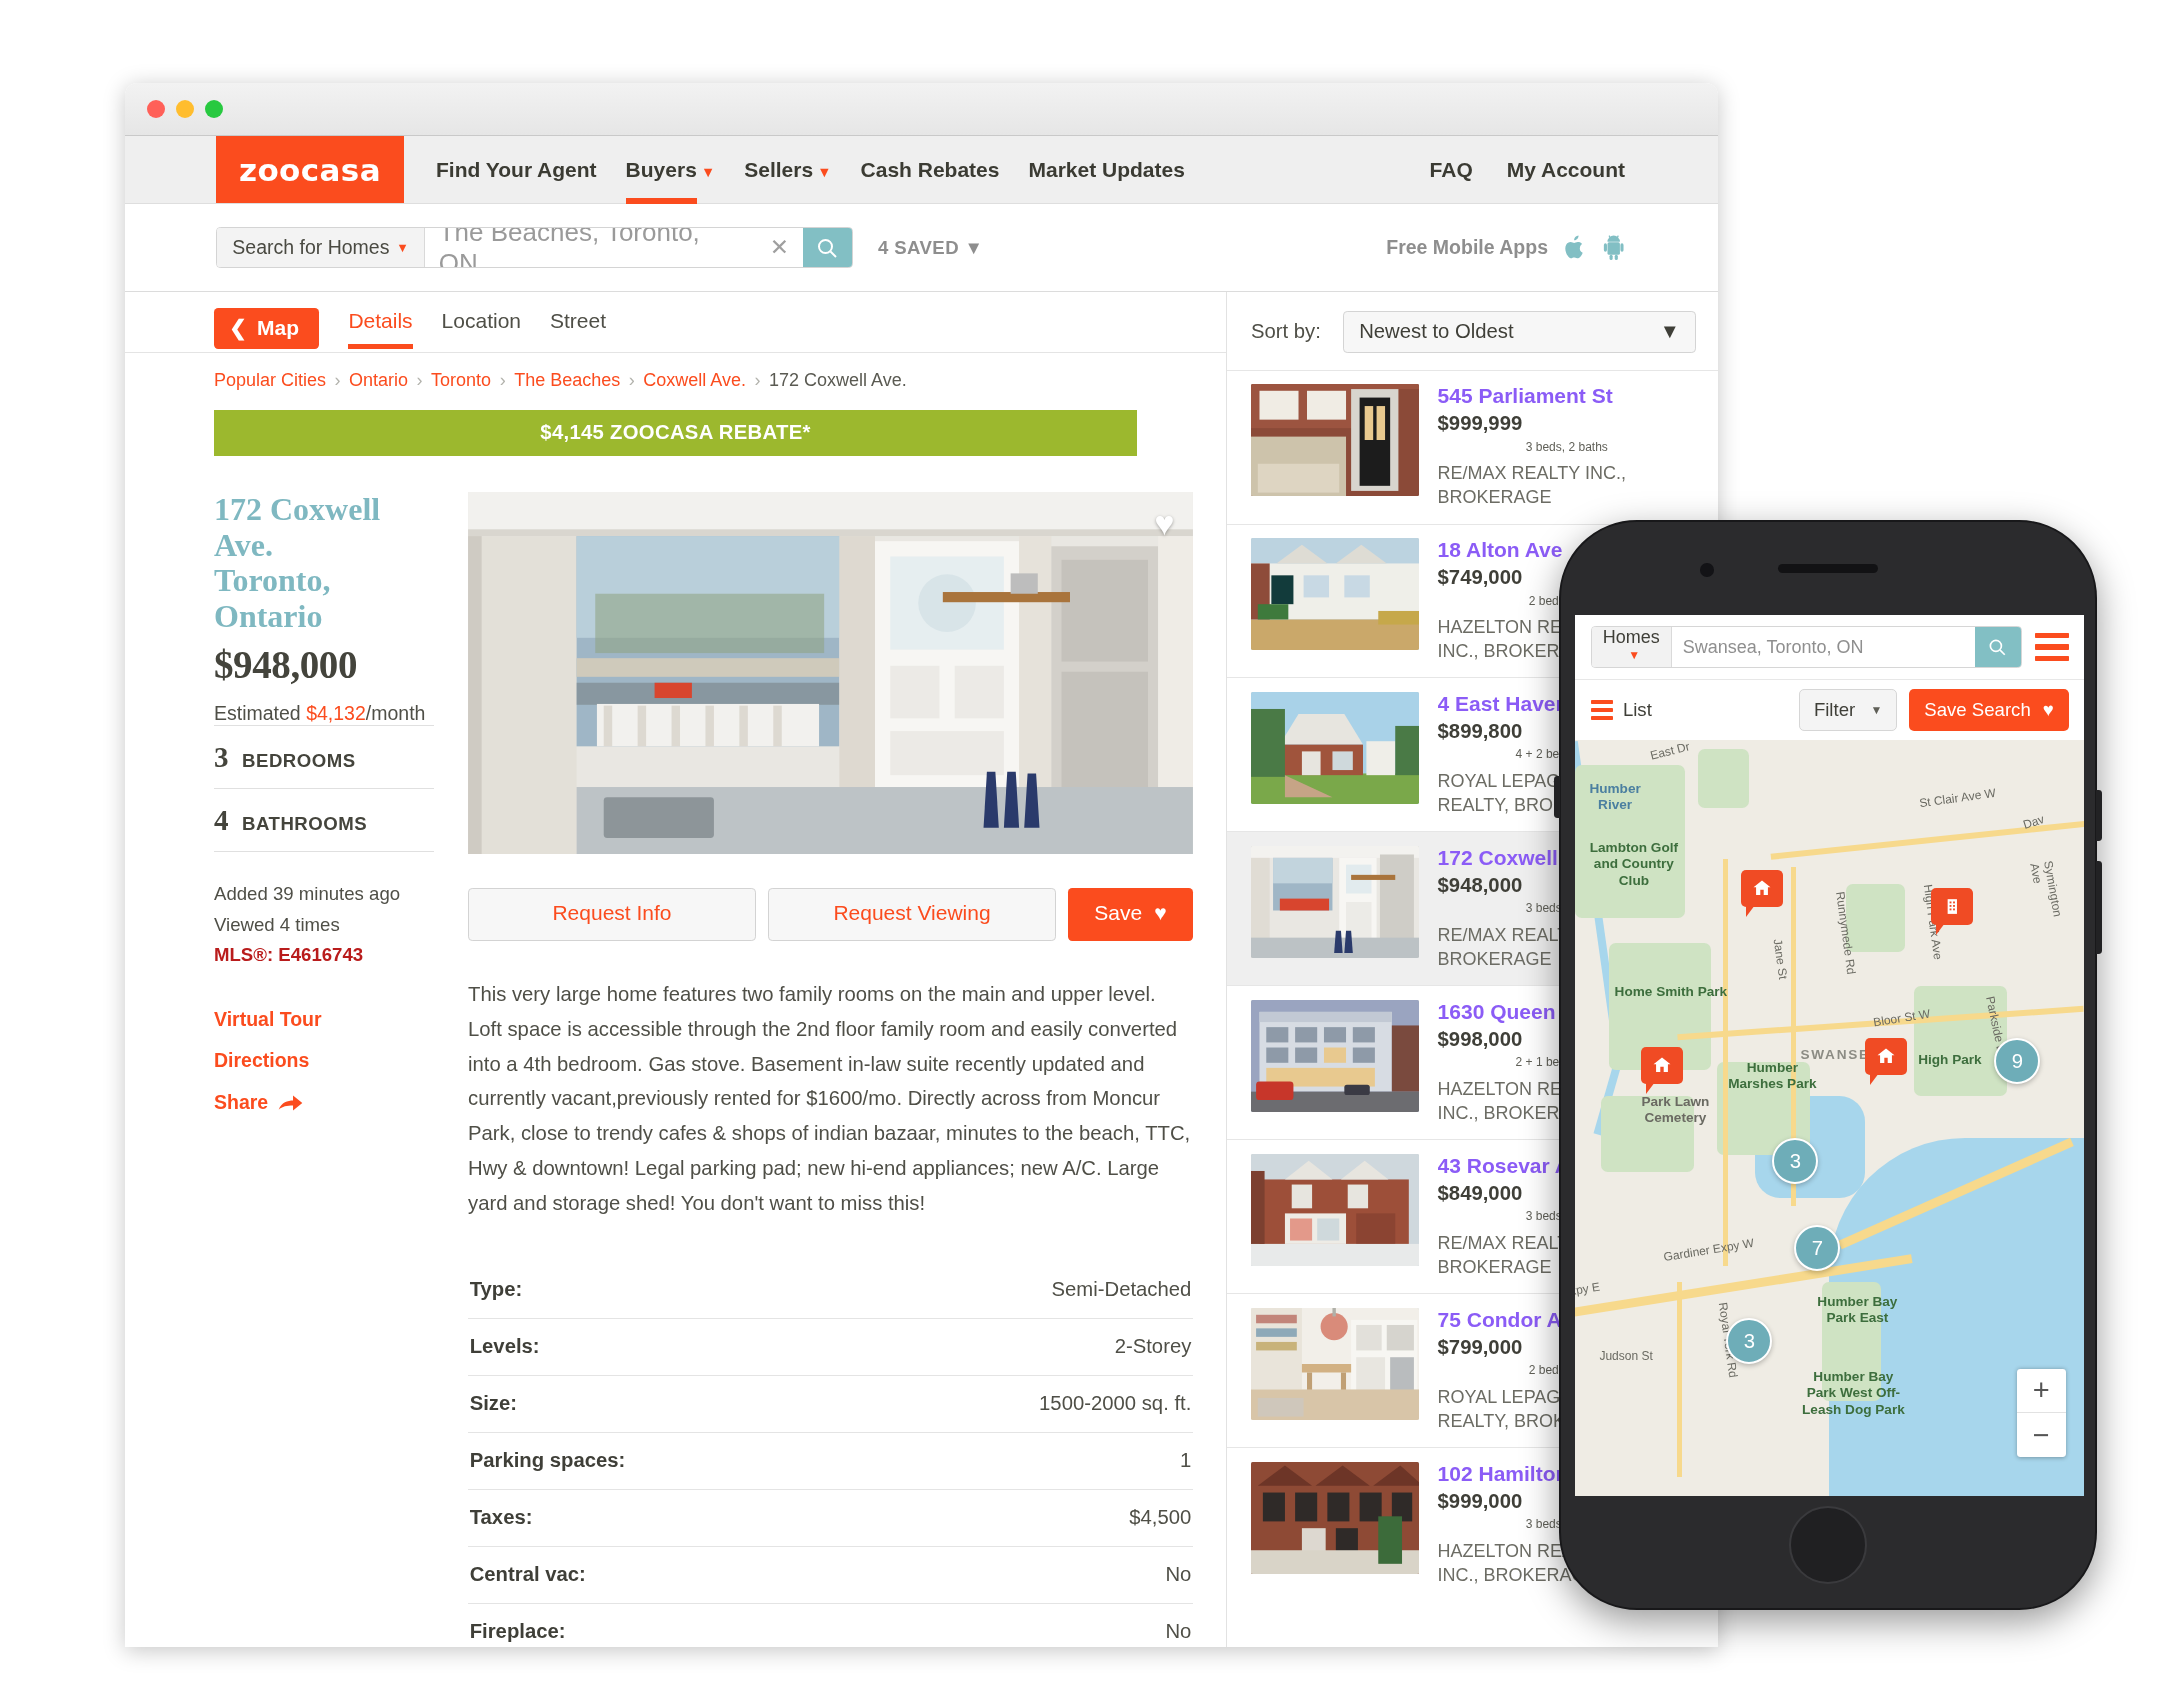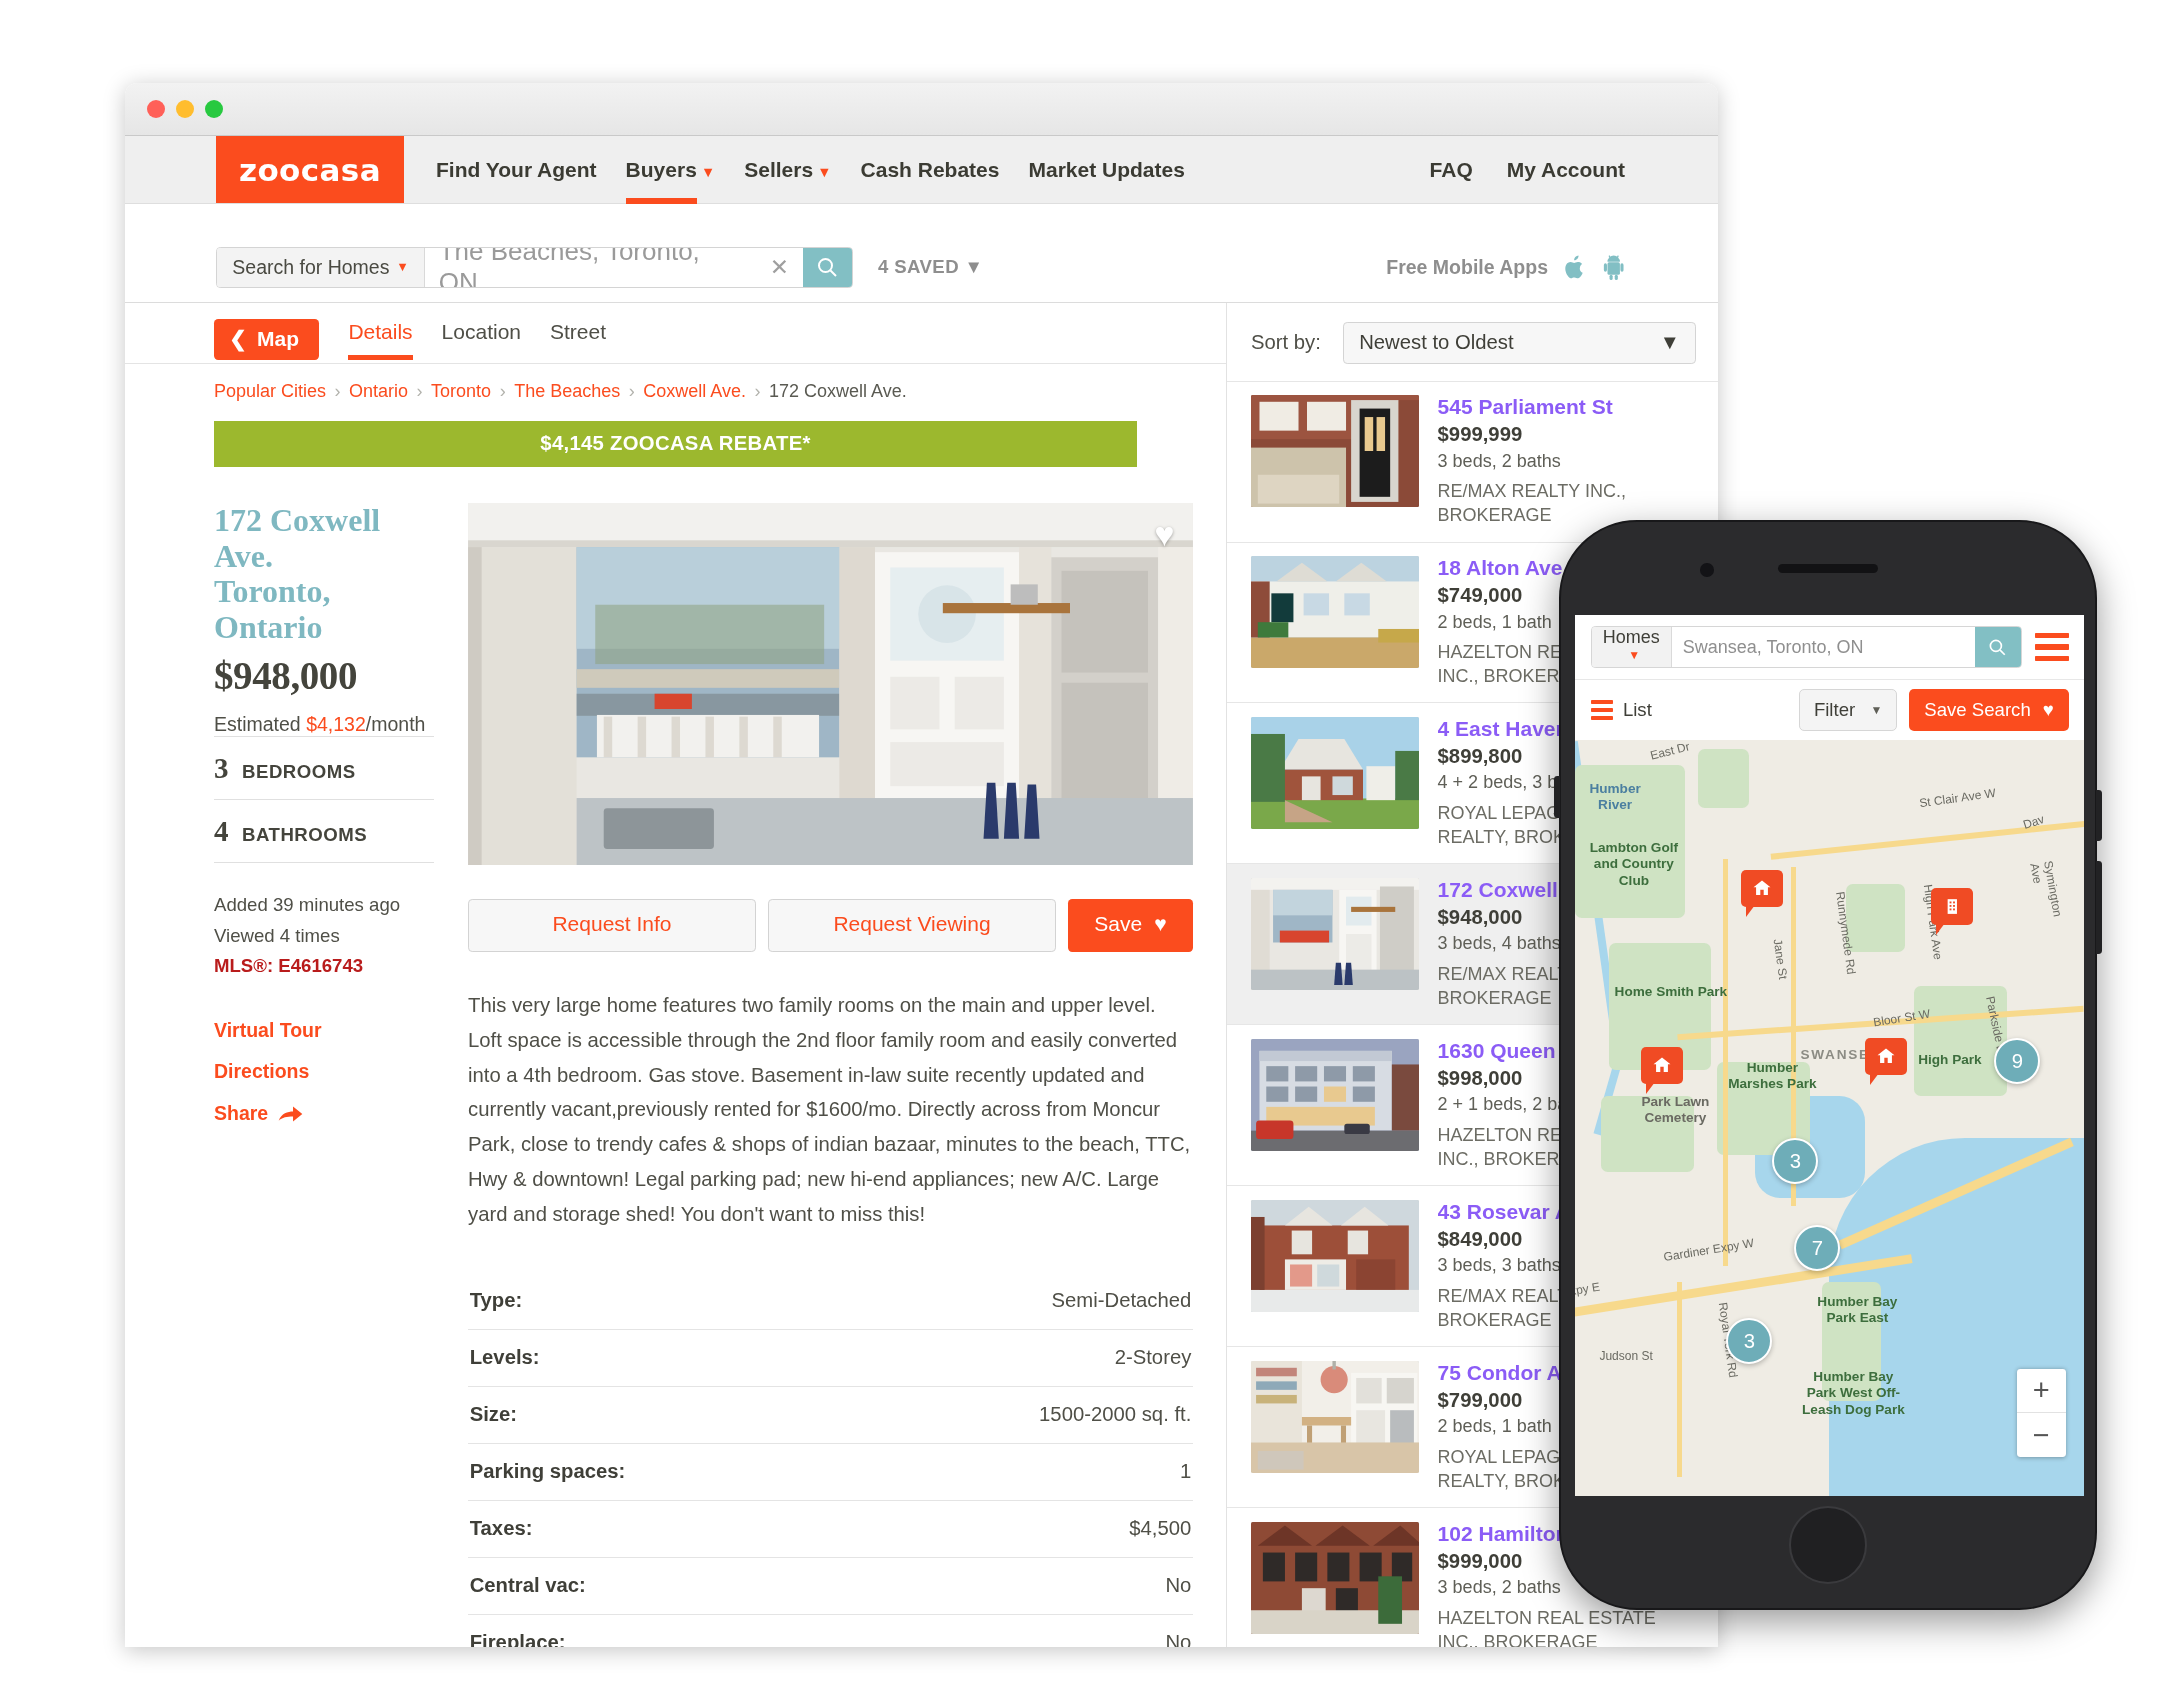--- a/index.html
+++ b/index.html
@@ -56,23 +56,23 @@
   .navlink.active { }
   .navlink.active::after {
     content: ""; position: absolute; left: 0; right: 18.6px; bottom: 0;
     height: 6px; background: #fb4c1e;
   }
   .navright { display: flex; align-items: center; margin-right: 93px; }
   .navright .navlink { margin-right: 0; margin-left: 34px; }
 
   
   .searchbar {
-    height: 71px; background: #fff;
+    height: 88px; background: #fff;
     border-bottom: 0.8px solid #dcdcdc;
-    display: flex; align-items: center; padding-left: 91px; margin-top: 28px;
+    display: flex; align-items: center; padding-left: 91px;
   }
   .searchbox {
     display: flex; align-items: stretch; height: 41px;
     border: 0.8px solid #d4d4d4; border-radius: 4.2px; overflow: hidden;
     background: #fff;
   }
   .searchtype {
     background: #f3f3f3; display: flex; align-items: center;
     padding: 0 15.3px; font-size: 19.5px; color: #4a4a42;
     border-right: 0.8px solid #d9d9d9; cursor: pointer; white-space: nowrap;
@@ -227,21 +227,21 @@
   .thumb {
     width: 168px; height: 112px; flex: 0 0 168px;
     border-radius: 1.7px; overflow: hidden; background: #c7ccc9;
   }
   .linfo { flex: 1; min-width: 0; }
   .laddr {
     font-size: 21px; font-weight: 700; color: #8b5cf6;
     white-space: nowrap; overflow: hidden;
   }
   .lprice { font-size: 20.3px; font-weight: 700; color: #3f3f38; margin-top: 4.2px; }
-  .lbeds { font-size: 18px; color: #5f5f57; margin-top: 4.2px; }
+  .lbeds { font-size: 12px; color: #5f5f57; margin-top: 4.2px; text-align: center; }
   .lbroker { font-size: 18px; color: #6c6c64; margin-top: 8.5px; line-height: 1.33; }
 
   
   .phone {
     position: absolute; left: 1559px; top: 520px;
     width: 538px; height: 1090px;
     background: #2b2b2d;
     border-radius: 78px;
     box-shadow: 0 12px 37px rgba(0,0,0,.4);
     border: 2.5px solid #18181a;

